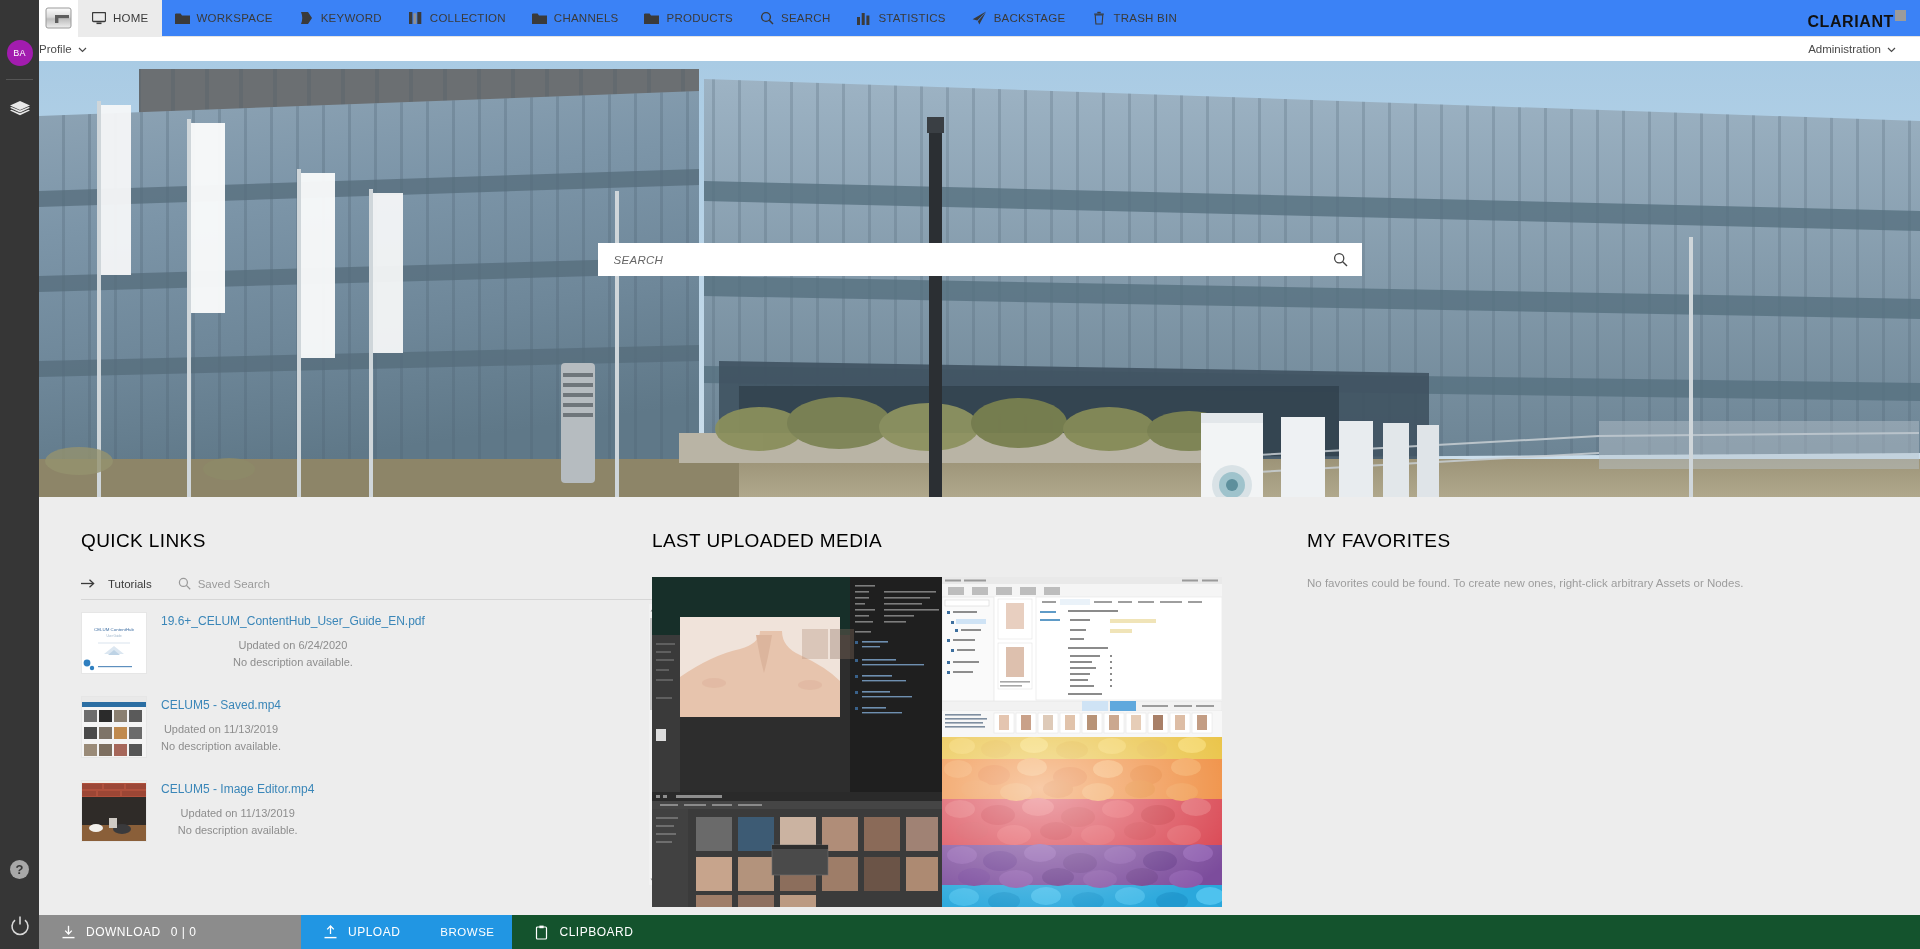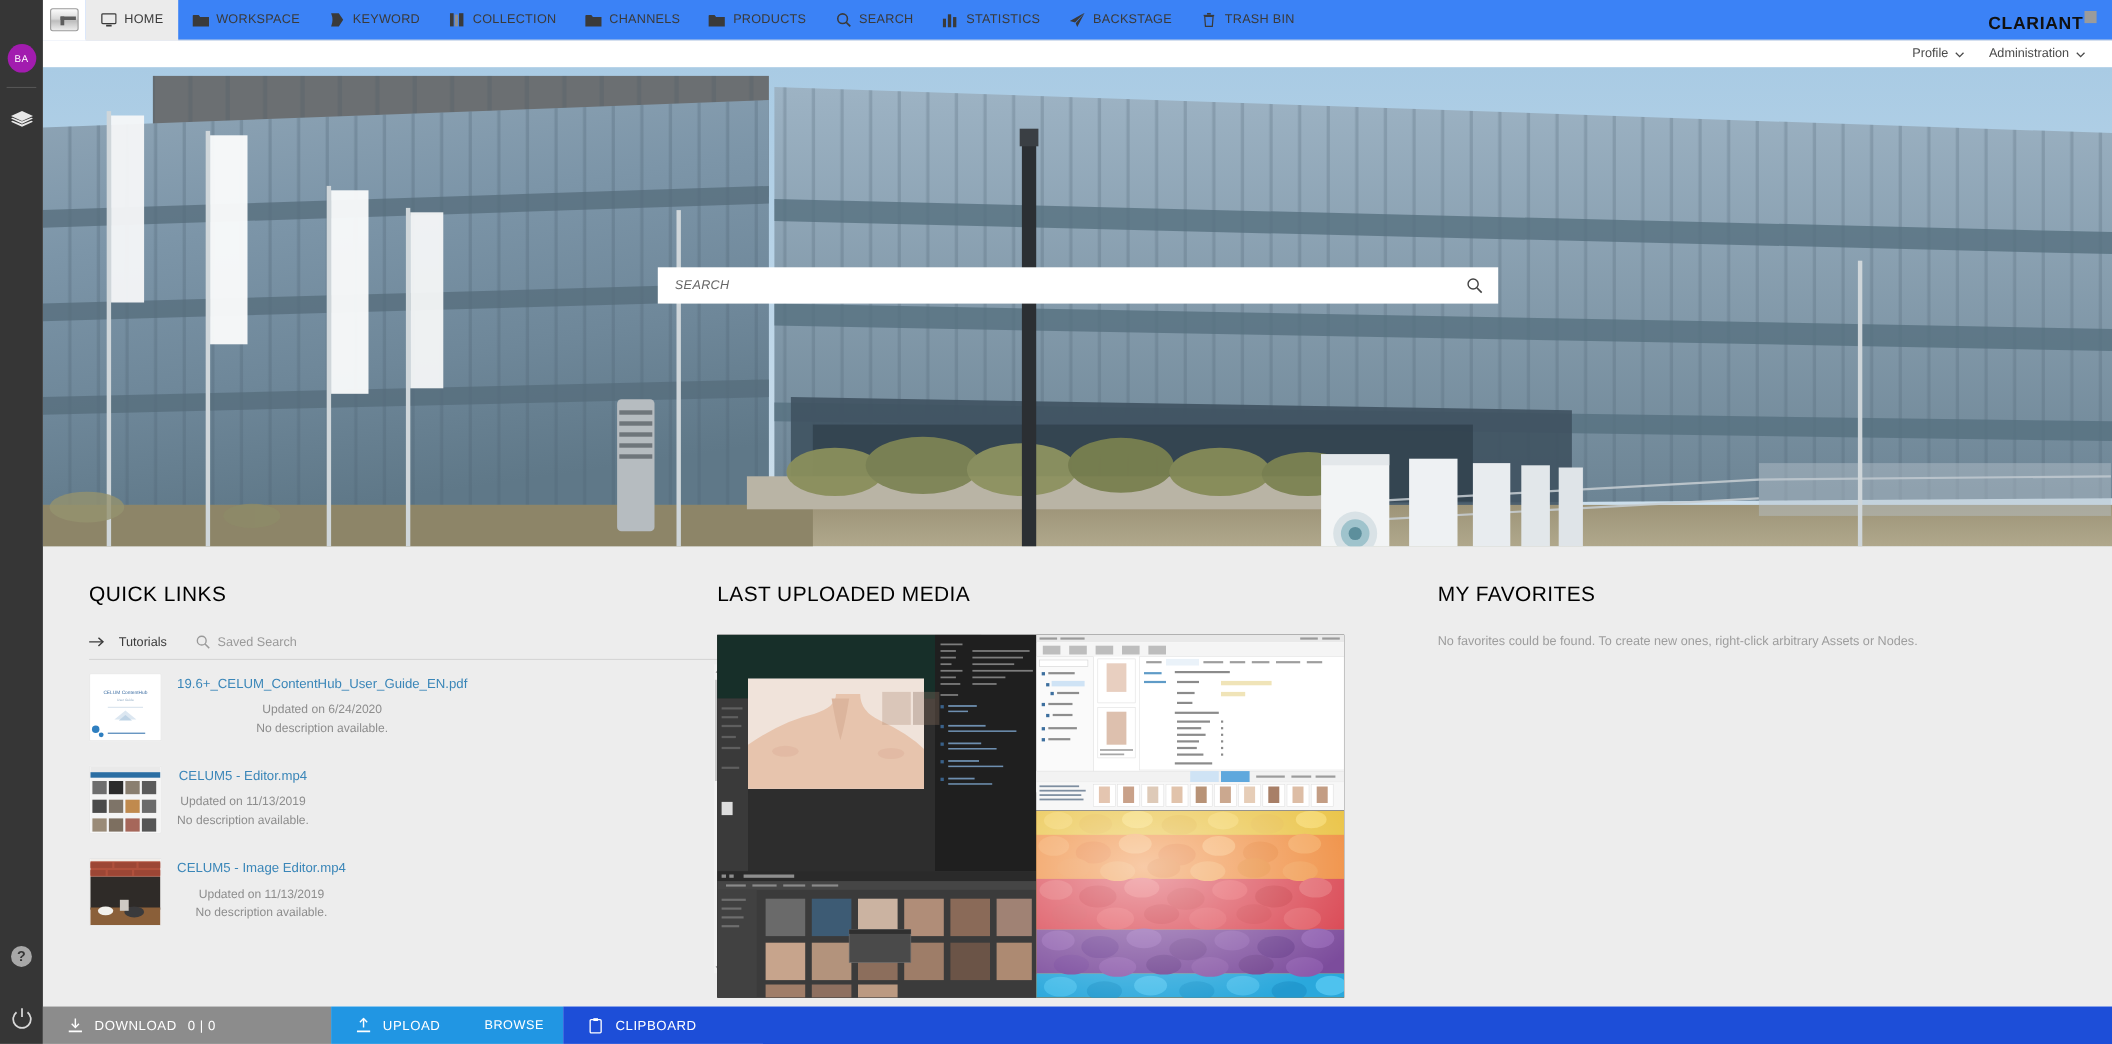--- a/index.html
+++ b/index.html
@@ -84,21 +84,21 @@
   }
   #brandmark .logo-sq {
     width: 11px; height: 11px; background: #9b9b9b; margin-left: 1px; margin-top: -3px;
   }
 
   
   #subnav {
     position: absolute; left: 39px; top: 37px;
     width: 1881px; height: 24px;
     background: #ffffff;
-    display: flex; align-items: center; justify-content: flex-end;
+    display: flex; align-items: center; justify-content: space-between;
     gap: 22px; padding-right: 24px;
     z-index: 30;
   }
   .subnav-item {
     display: flex; align-items: center; gap: 6px;
     font-size: 11.5px; color: #4a4a4a; cursor: pointer;
   }
   .caret { width: 9px; height: 9px; display: block; }
 
   
@@ -219,21 +219,21 @@
   }
   .bb-seg {
     display: flex; align-items: center; gap: 10px;
     padding: 0 22px; font-size: 12px; color: #ffffff;
     letter-spacing: .5px; cursor: pointer; white-space: nowrap;
   }
   .bb-download { background: #8c8c8c; min-width: 262px; }
   .bb-upload { background: #2196e3; display: flex; align-items: center; gap: 0; padding: 0; min-width: 197px; }
   .bb-upload .up-main { display: flex; align-items: center; gap: 10px; padding: 0 22px; height: 100%; }
   .bb-upload .up-browse { padding: 0 18px; height: 100%; display: flex; align-items: center; font-size: 11.5px; }
-  .bb-clipboard { background: #1d4ed8; flex: 1; text-align: center; }
+  .bb-clipboard { background: #14532d; flex: 1; text-align: center; }
   .bb-count { color: #ffffff; font-size: 12px; }
   .bb-icon { width: 15px; height: 15px; display: flex; align-items: center; justify-content: center; }
 
   
   svg { display: block; }
 </style>
 </head>
 <body>
 
 <div id="left-rail">
@@ -594,21 +594,21 @@
               <rect x="32" y="30" width="13" height="12" fill="#c08a4e"></rect>
               <rect x="47" y="30" width="13" height="12" fill="#6b6b6b"></rect>
               <rect x="2" y="47" width="13" height="12" fill="#9a8b78"></rect>
               <rect x="17" y="47" width="13" height="12" fill="#7d6f60"></rect>
               <rect x="32" y="47" width="13" height="12" fill="#a6675a"></rect>
               <rect x="47" y="47" width="13" height="12" fill="#555"></rect>
             </g>
           </svg>
         </div>
         <div class="ql-text">
-          <div class="ql-name">CELUM5 - Editor.mp4</div>
+          <div class="ql-name">CELUM5 - Saved.mp4</div>
           <div class="ql-meta">Updated on 11/13/2019</div>
           <div class="ql-meta">No description available.</div>
         </div>
       </div>
 
       <div class="ql-item">
         <div class="ql-thumb">
           <svg width="64" height="60" viewBox="0 0 64 60">
             <rect width="64" height="60" fill="#f0ece7"></rect>
             <rect x="0" y="2" width="64" height="14" fill="#b0503c"></rect>

